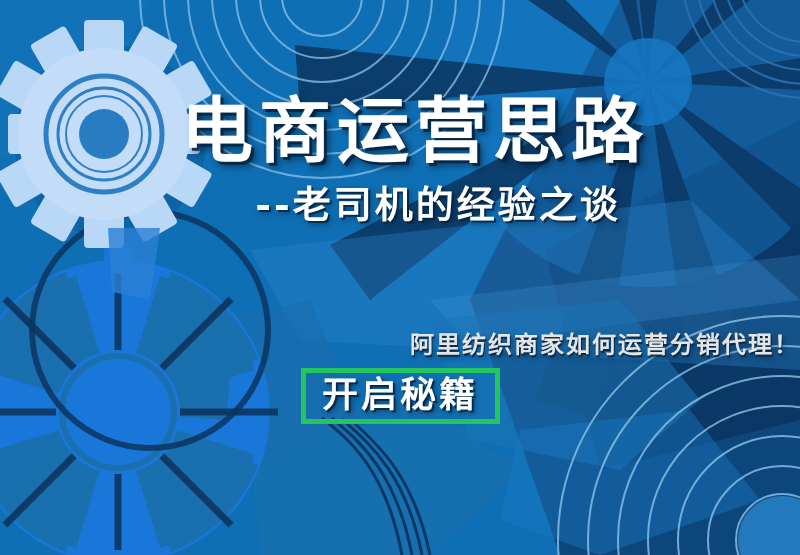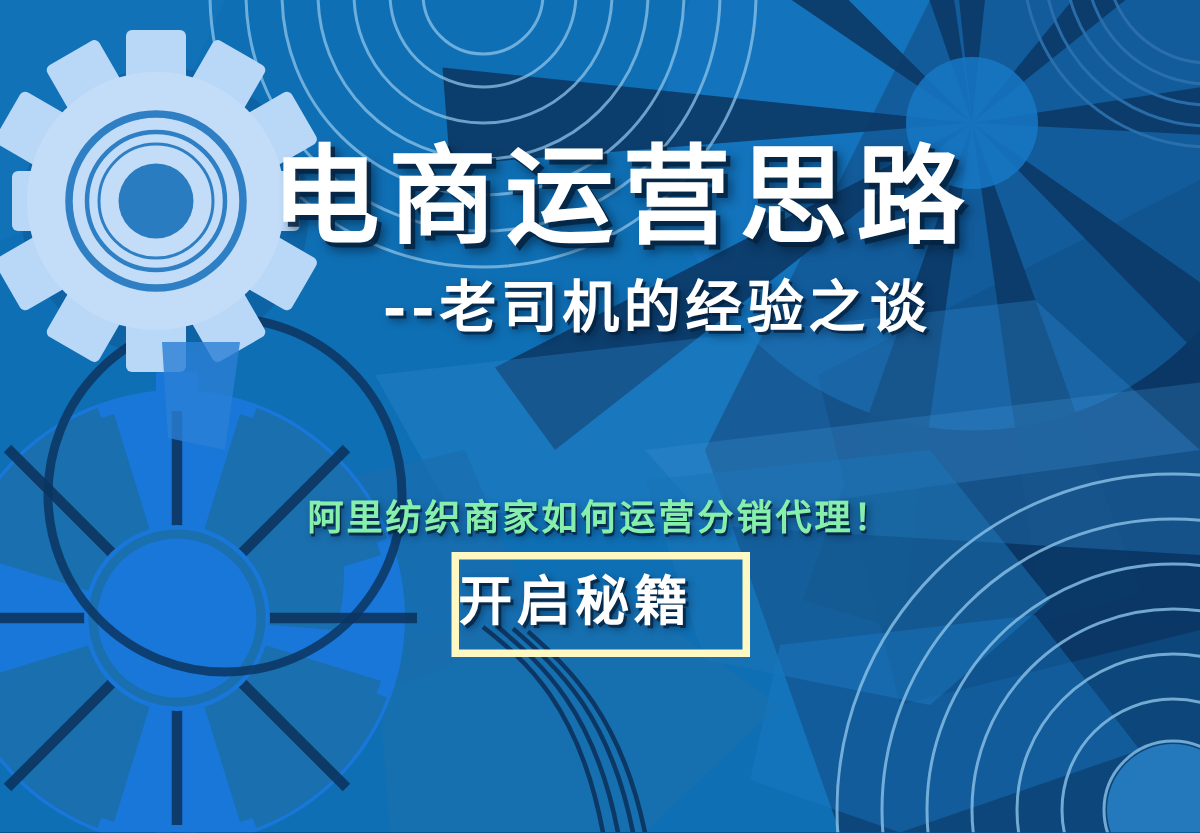--- a/index.html
+++ b/index.html
@@ -74,49 +74,49 @@
       2px 2px 0 rgba(5, 34, 64, 0.8),
       3px 3px 6px rgba(4, 26, 50, 0.55);
     white-space: nowrap;
   }
 
   .tagline {
     position: absolute;
     left: 0;
     right: 0;
     top: 333px;
-    text-align: center;
+    text-align: right;
     font-family: "DejaVu Serif", "Liberation Serif", serif;
     font-weight: 700;
     font-size: 24px;
     line-height: 1;
     letter-spacing: 2px;
-    color: #86efac;
+    color: #e5e5e5;
     text-shadow:
       1px 2px 0 rgba(5, 34, 64, 0.8),
       2px 3px 5px rgba(4, 26, 50, 0.5);
     white-space: nowrap;
   }
 
   .cta-wrap {
     position: absolute;
     left: 0;
     right: 0;
     top: 368px;
     display: flex;
     justify-content: center;
   }
   .cta {
     display: inline-flex;
     align-items: center;
-    justify-content: flex-start;
+    justify-content: center;
     width: 199px;
-    height: 70px;
+    height: 56px;
     box-sizing: border-box;
-    border: 5px solid #fef9c3;
+    border: 5px solid #22c55e;
     background: transparent;
     cursor: pointer;
     padding: 0 0 4px 0;
   }
   .cta-label {
     font-family: "DejaVu Serif", "Liberation Serif", serif;
     font-weight: 700;
     font-size: 36px;
     line-height: 1;
     letter-spacing: 3px;

